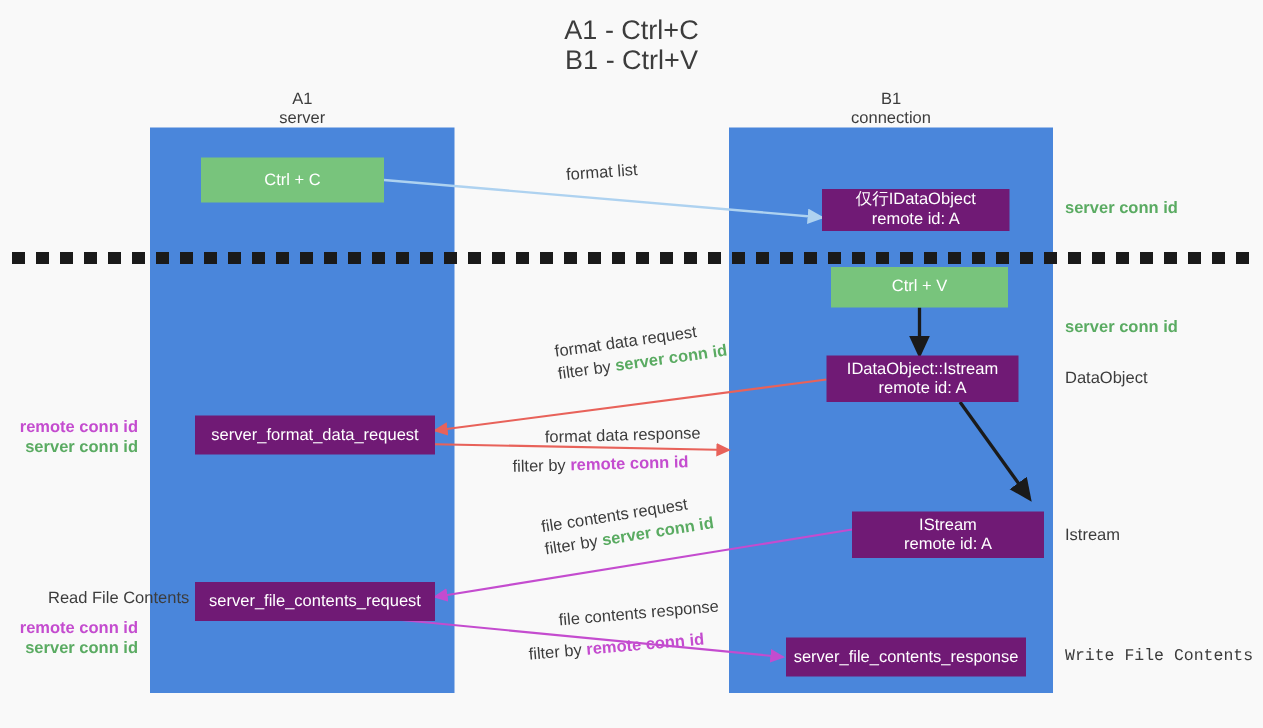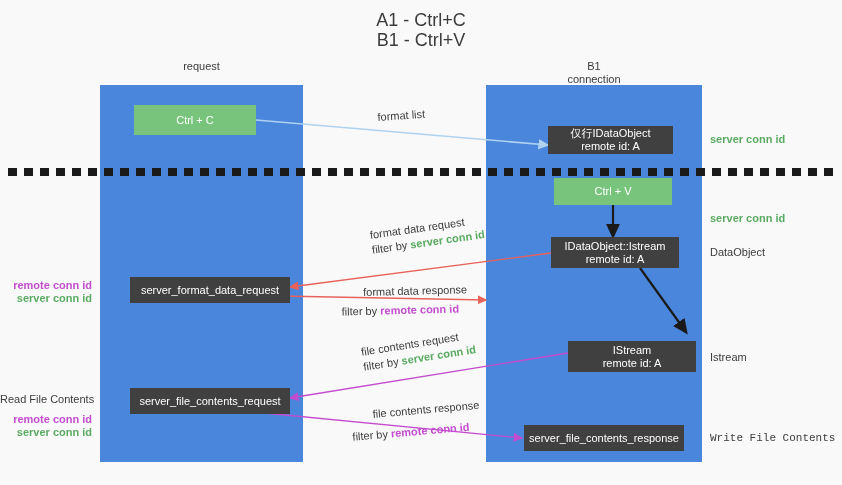--- a/index.html
+++ b/index.html
@@ -37,21 +37,21 @@
   }
 
   
   .node{
     position:absolute;display:flex;flex-direction:column;
     align-items:center;justify-content:center;
     color:#ffffff;font-size:11px;line-height:13px;
     text-align:center;box-sizing:border-box;padding:2px 4px;
   }
   .node.green{background:#78c47c;}
-  .node.orange{background:#404040;}
+  .node.orange{background:#701a75;}
   .node span{display:block;white-space:nowrap;}
 
   
   .lbl{position:absolute;font-size:11px;line-height:14px;color:#3c3c3c;white-space:nowrap;}
   .lbl.green{color:#5aab62;font-weight:bold;}
   .lbl.purple{color:#c44ccf;font-weight:bold;}
   .lbl.right{text-align:right;}
 
   
   .annot{position:absolute;white-space:nowrap;font-size:11px;line-height:15px;color:#3c3c3c;}
@@ -64,21 +64,22 @@
 <body>
 
 <div class="canvas">
 
   <div class="title">
     <div>A1 - Ctrl+C</div>
     <div>B1 - Ctrl+V</div>
   </div>
 
   <div class="col-head" style="left:100px;top:60px;width:203px;">
-    <span class="l2">request</span>
+    <span class="l1">A1</span>
+    <span class="l2">server</span>
   </div>
   <div class="col-head" style="left:486px;top:60px;width:216px;">
     <span class="l1">B1</span>
     <span class="l2">connection</span>
   </div>
 
   <div class="lane" style="left:100px;top:85px;width:203px;height:377px;"></div>
   <div class="lane" style="left:486px;top:85px;width:216px;height:377px;"></div>
 
   <svg class="arrows">
@@ -188,17 +189,17 @@
 
   <div class="lbl green" style="left:710px;top:132px;">server conn id</div>
   <div class="lbl green" style="left:710px;top:211px;">server conn id</div>
   <div class="lbl" style="left:710px;top:245px;">DataObject</div>
   <div class="lbl" style="left:710px;top:350px;">Istream</div>
   <div class="lbl" style="left:710px;top:431px;font-family:Liberation Mono, monospace;">Write File Contents</div>
 
   <div class="lbl purple right" style="left:0px;top:278px;width:92px;">remote conn id</div>
   <div class="lbl green right" style="left:0px;top:291px;width:92px;">server conn id</div>
 
-  <div class="lbl right" style="left:0px;top:392px;width:92px;">Read File Contents</div>
+  <div class="lbl right" style="left:0px;top:392px;width:92px;padding-left:32px;">Read File Contents</div>
   <div class="lbl purple right" style="left:0px;top:412px;width:92px;">remote conn id</div>
   <div class="lbl green right" style="left:0px;top:425px;width:92px;">server conn id</div>
 
 </div>
 
 </body></html>

